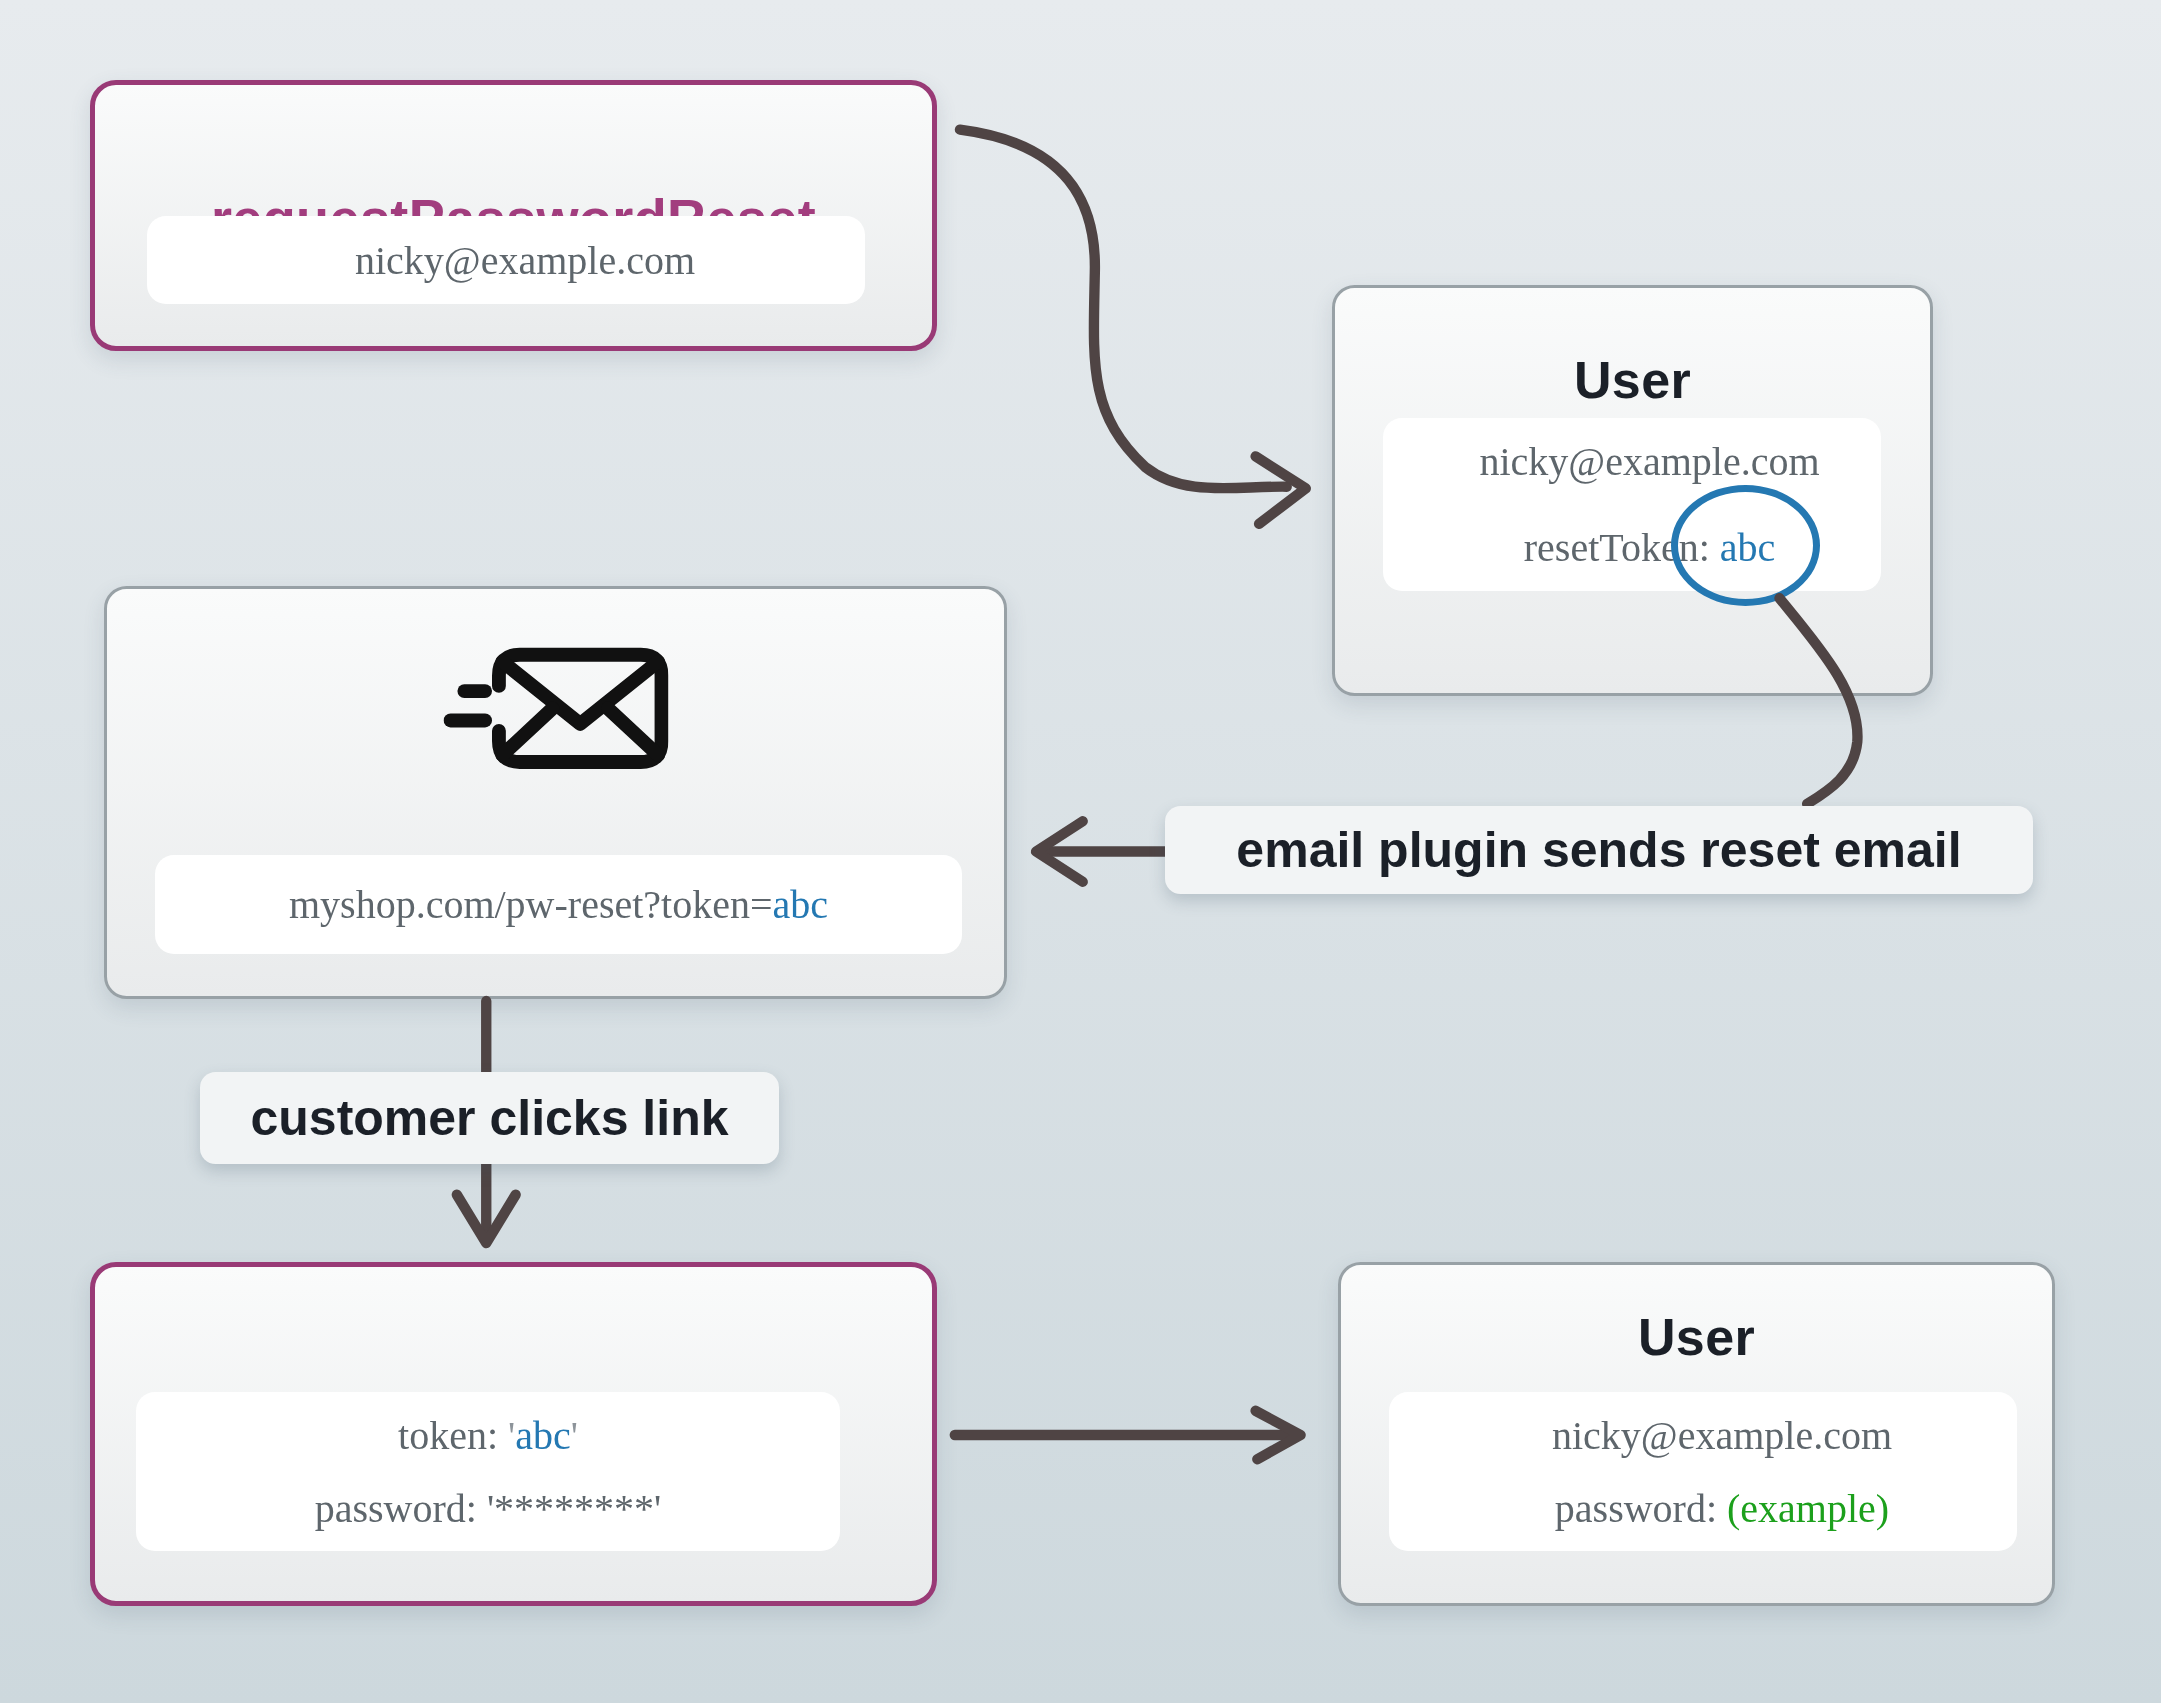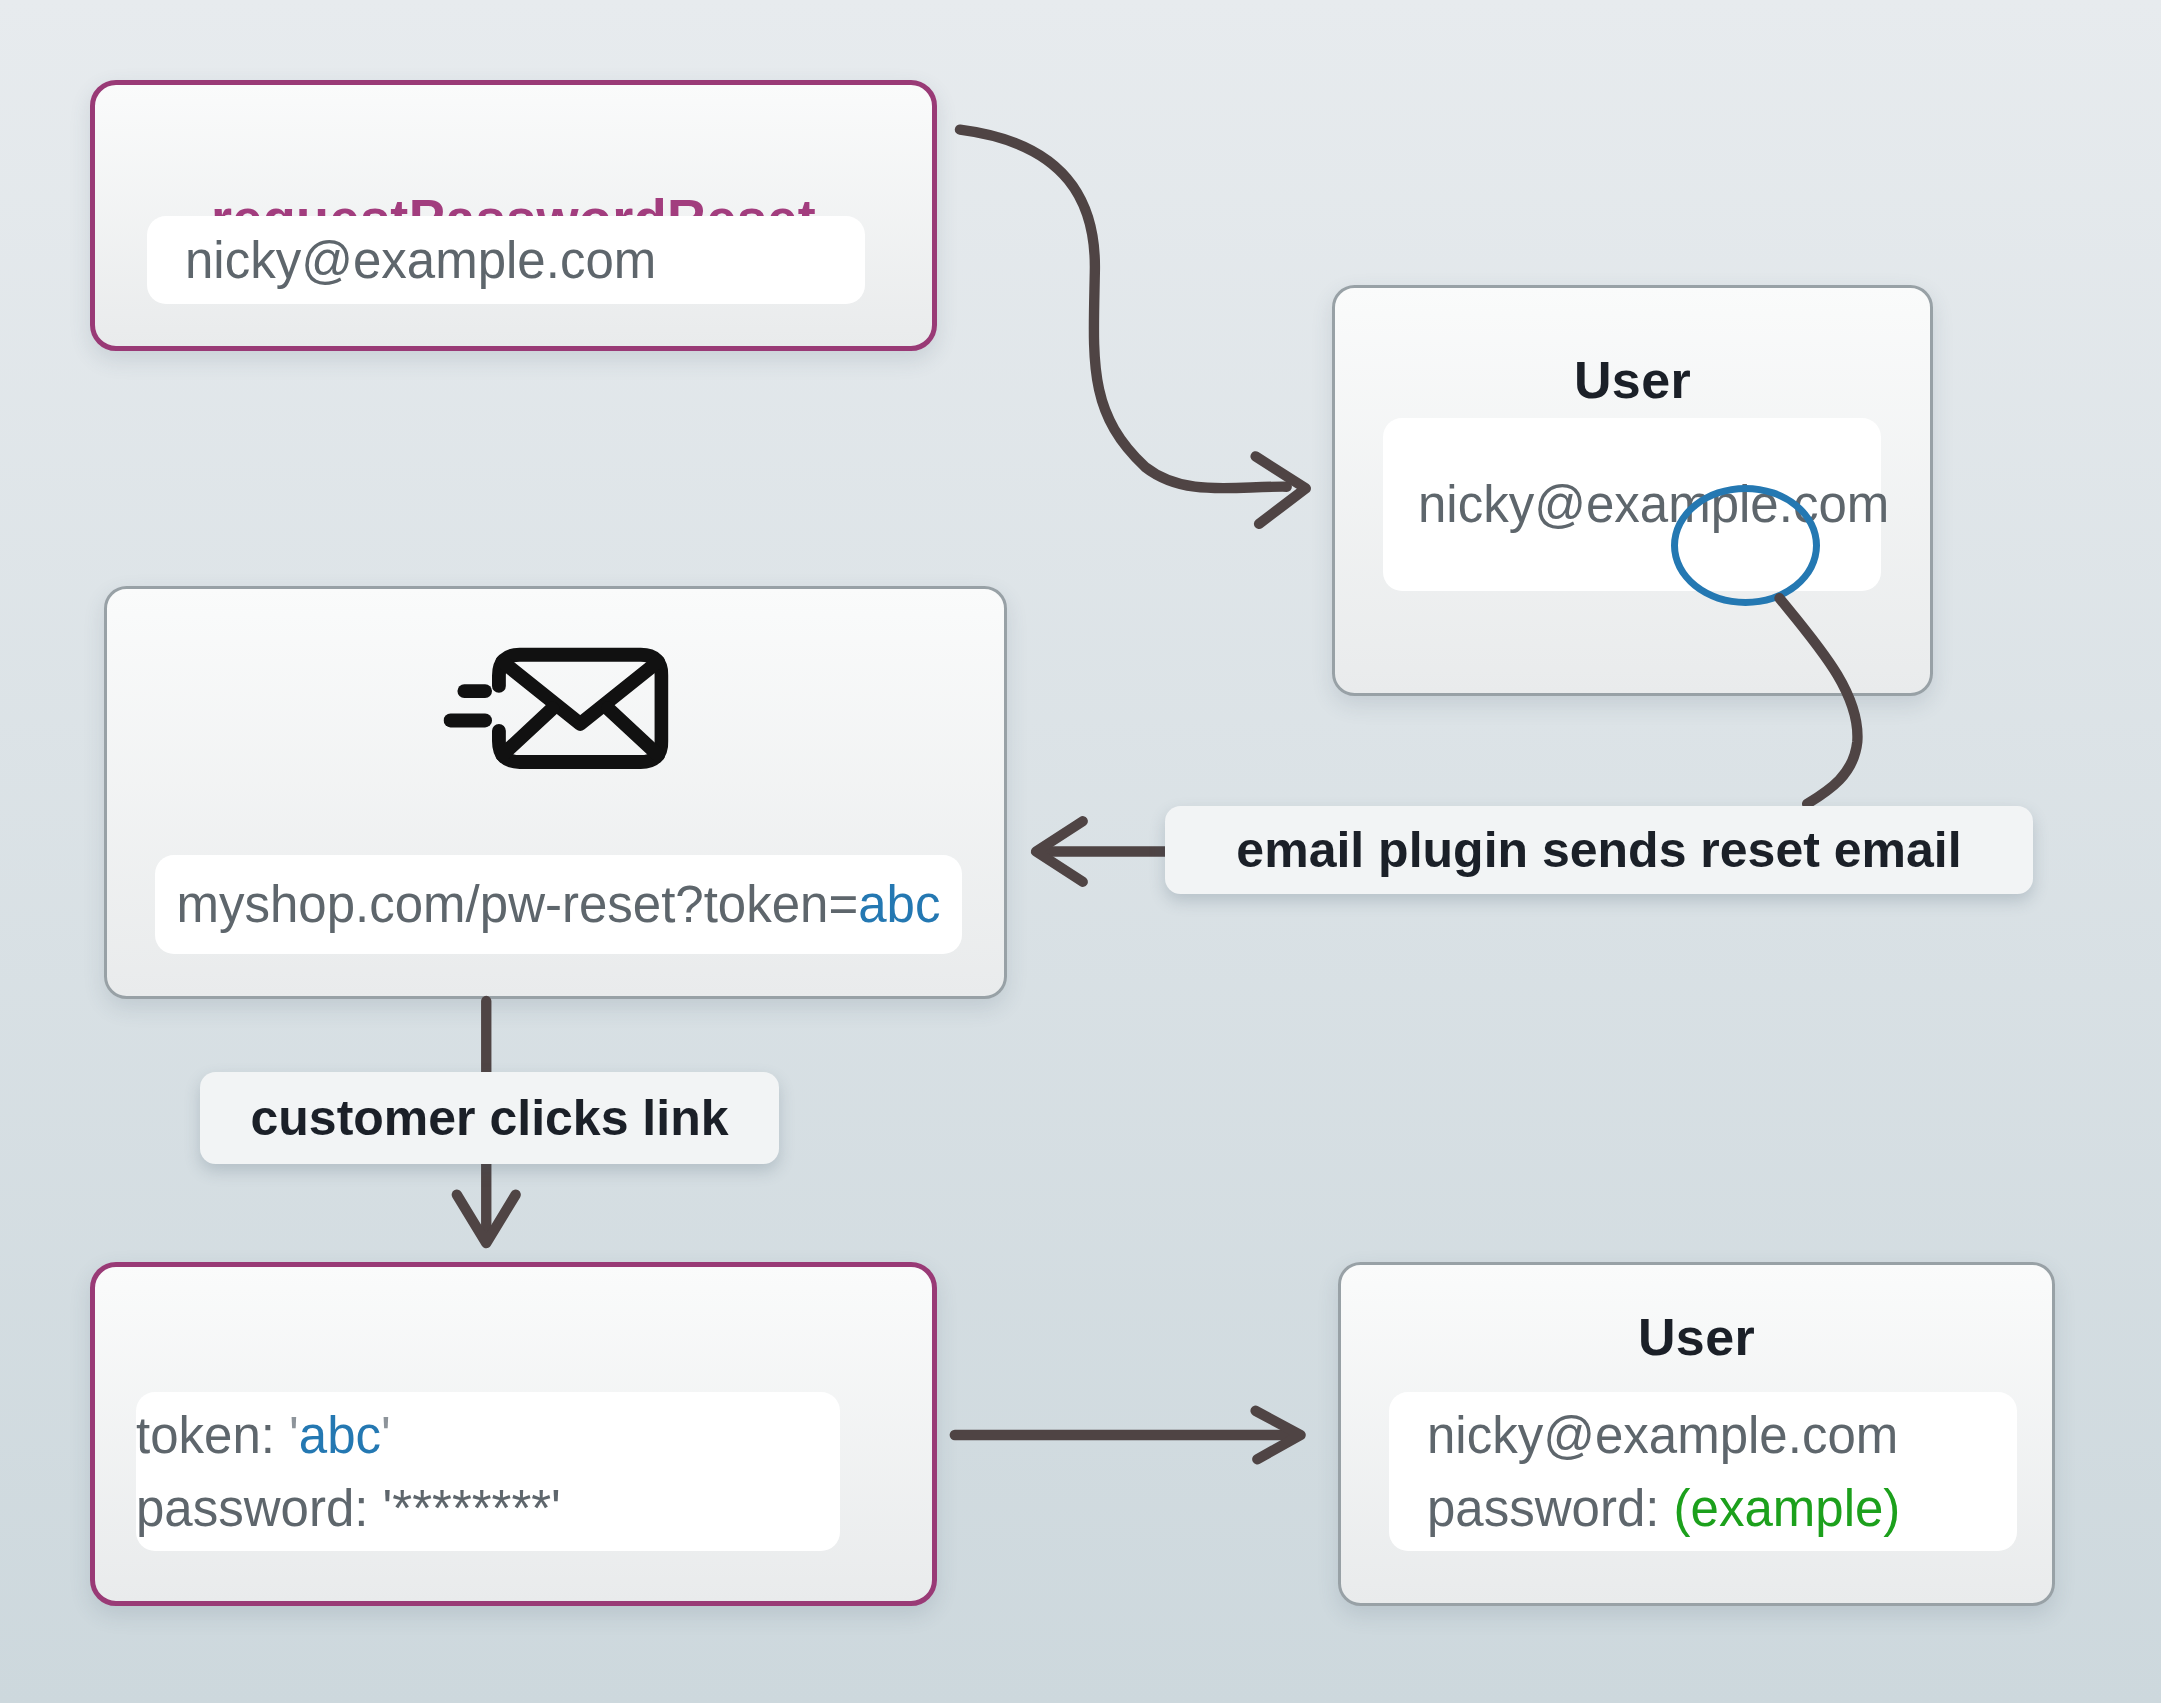--- a/index.html
+++ b/index.html
@@ -46,26 +46,27 @@
     text-align: center;
     font-weight: bold;
     letter-spacing: 0.4px;
   }
   .card-title.purple-text { color: var(--purple); font-size: 54px; }
   .card-title.dark-text   { color: var(--title_dark); font-size: 52px; }
   .code-panel {
     position: absolute;
     background: var(--panel_white);
     border-radius: 19px;
-    font-family: Liberation Sans, sans-serif;
-    font-size: 51px;
+    font-family: Liberation Serif, serif;
+    font-size: 40px;
     color: var(--mono_text);
     display: flex;
     flex-direction: column;
     justify-content: center;
+    text-align: center;
   }
   .code-line { white-space: pre; }
   .tok-blue  { color: var(--blue); }
   .tok-green { color: var(--green); }
   .tok-quote { color: var(--quote_text); }
   
   .token-circle {
     position: absolute;
     border: 7px solid var(--blue);
     border-radius: 50%;
@@ -126,20 +127,21 @@
     <div class="card-title purple-text" style="top:102px;">requestPasswordReset</div>
     <div class="code-panel" style="left:52px; top:131px; width:718px; height:88px; padding-left:38px;">
       <div class="code-line">nicky@example.com</div>
     </div>
   </div>
 
   <div class="card gray" style="left:1332px; top:285px; width:601px; height:411px;">
     <div class="card-title dark-text" style="top:62px;">User</div>
     <div class="code-panel" style="left:48px; top:130px; width:498px; height:173px; padding-left:35px; line-height:86px;">
       <div class="code-line">nicky@example.com</div>
+      <div class="code-line"><span>resetToken:</span> <span class="tok-blue">abc</span></div>
     </div>
     <div class="token-circle" style="left:336px; top:197px; width:149px; height:121px;"></div>
   </div>
 
   <div class="card gray" style="left:104px; top:586px; width:903px; height:413px;">
     <svg class="email-icon-svg" style="top:45px;" width="225" height="147" viewBox="0 0 130 85" aria-hidden="true">
 
       <path d="M 32 30 L 32 24 Q 32 12 44 12 L 114 12 Q 126 12 126 24 L 126 62 Q 126 74 114 74 L 44 74 Q 32 74 32 62 L 32 56"></path>
 
       <path d="M 34 16 L 79 52 L 124 16"></path>

